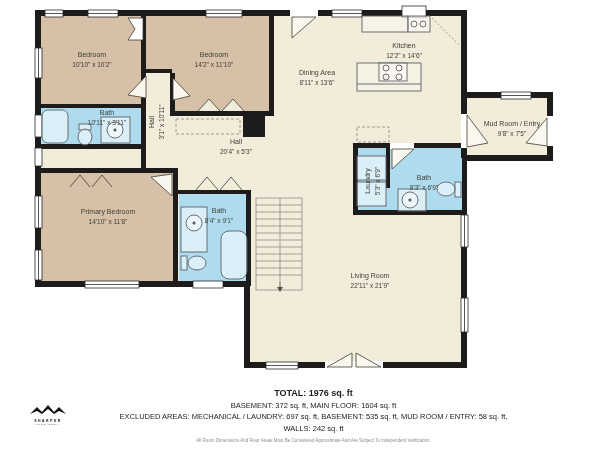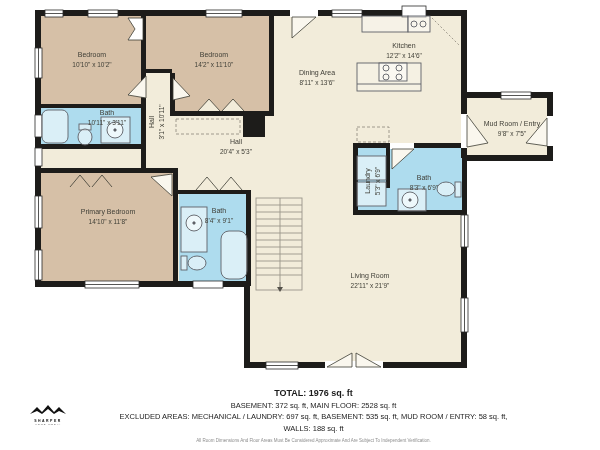--- a/index.html
+++ b/index.html
@@ -227,23 +227,23 @@
     <div class="rn">Bath</div>
     <div class="rd">8'3" x 6'9"</div>
   </div>
   <div class="lbl" style="left:370px;top:281px">
     <div class="rn">Living Room</div>
     <div class="rd">22'11" x 21'9"</div>
   </div>
 
   <div class="footer">
     <div class="total">TOTAL: 1976 sq. ft</div>
-    <div class="line">BASEMENT: 372 sq. ft, MAIN FLOOR: 2528 sq. ft</div>
+    <div class="line">BASEMENT: 372 sq. ft, MAIN FLOOR: 1604 sq. ft</div>
     <div class="line">EXCLUDED AREAS: MECHANICAL / LAUNDRY: 697 sq. ft, BASEMENT: 535 sq. ft, MUD ROOM / ENTRY: 58 sq. ft,</div>
-    <div class="line">WALLS: 188 sq. ft</div>
+    <div class="line">WALLS: 242 sq. ft</div>
     <div class="disclaimer">All Room Dimensions And Floor Areas Must Be Considered Approximate And Are Subject To Independent Verification.</div>
   </div>
 
   <div class="logo">
     <svg width="38" height="11" viewBox="0 0 38 11">
       <path d="M1 10 L8 3 L13 8 L19 1 L25 8 L30 3 L37 10 L30 7 L25 10 L19 5 L13 10 L8 7 Z" fill="#111"></path>
     </svg>
     <div class="brand">SHARPER</div>
     <div class="tag">HOME MEDIA</div>
   </div>

